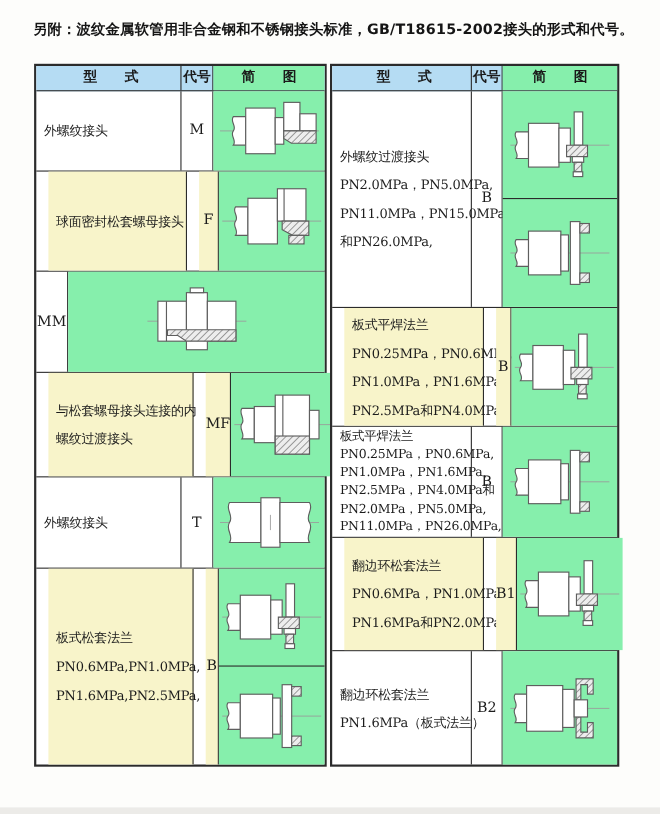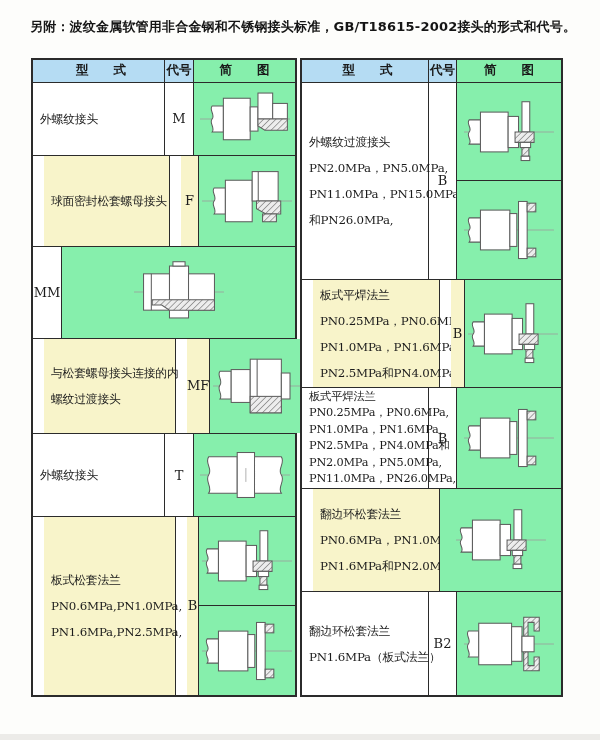--- a/index.html
+++ b/index.html
@@ -328,20 +328,21 @@
         </svg>
     </div>
   </div>
 
   <div class="row hl" style="height:104px">
     <div class="cell c-type">
       <div class="ln">翻边环松套法兰</div>
       <div class="ln">PN0.6MPa，PN1.0MPa,</div>
       <div class="ln">PN1.6MPa和PN2.0MPa,</div>
     </div>
+    <div class="cell c-code">B1</div>
     <div class="cell c-diag">
       <svg class="dg" viewBox="0 0 110 74">
           <use href="#s-ft"></use>
         </svg>
     </div>
   </div>
 
   <div class="row" style="height:103px">
     <div class="cell c-type">
       <div class="ln">翻边环松套法兰</div>

